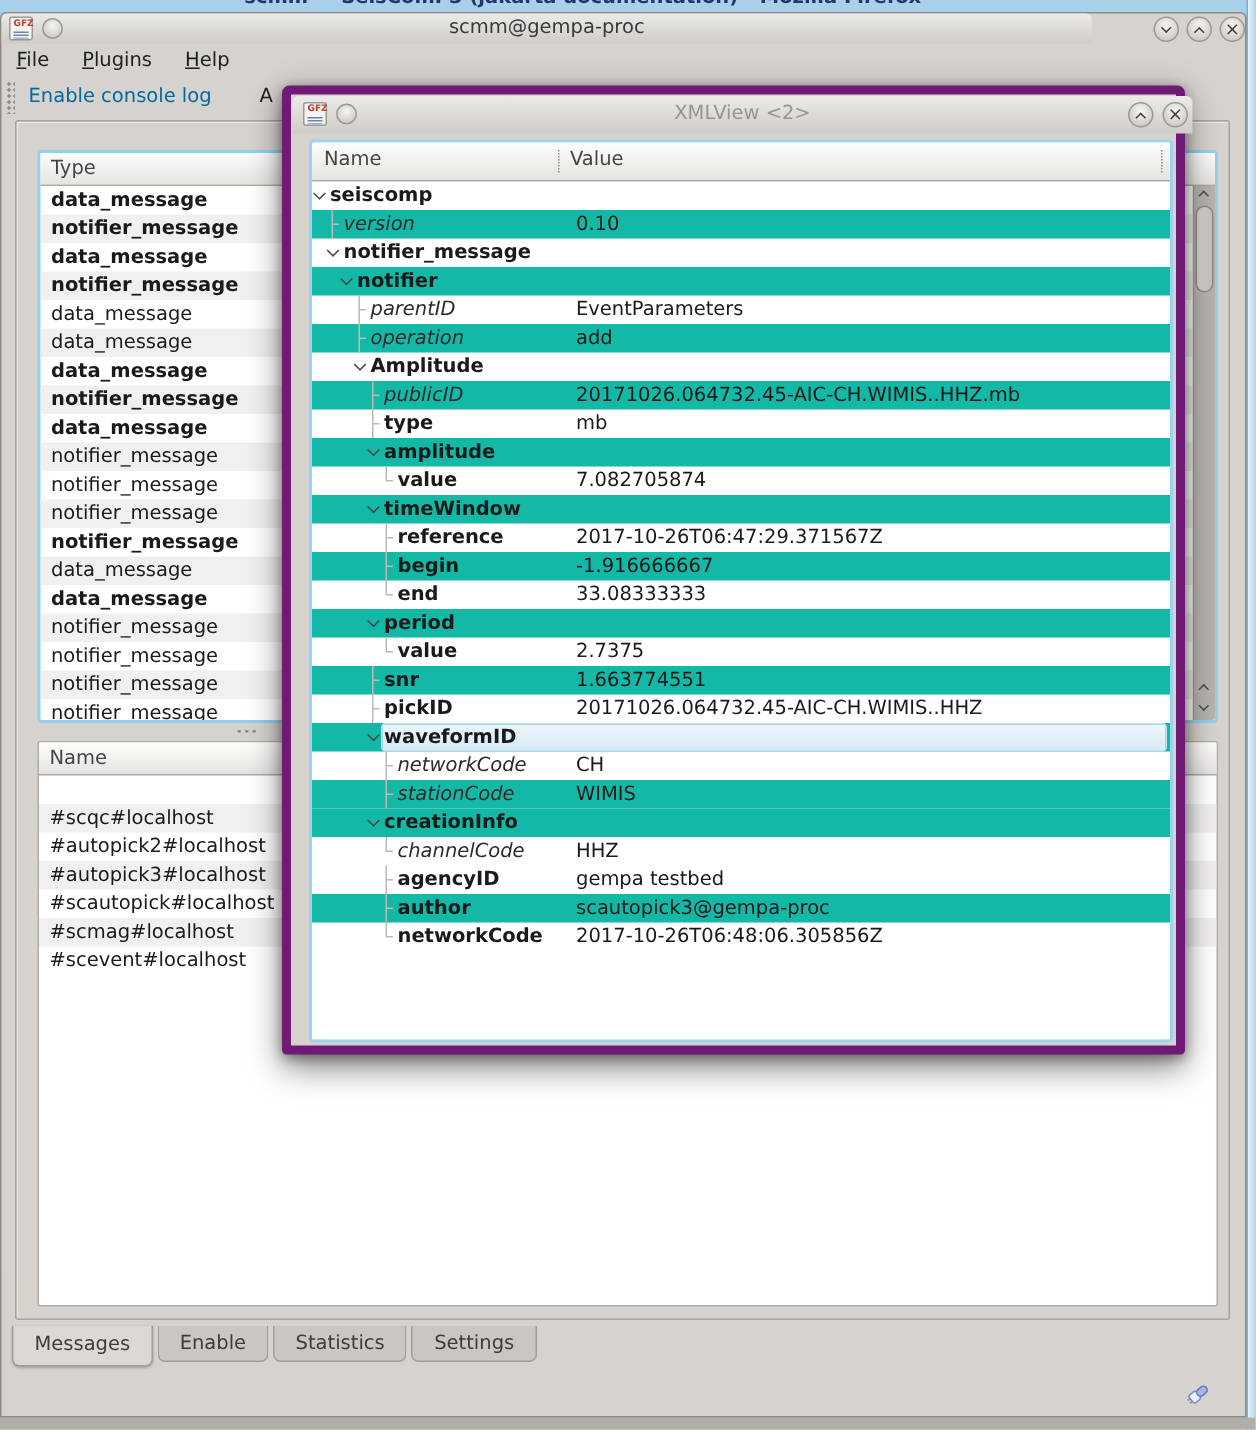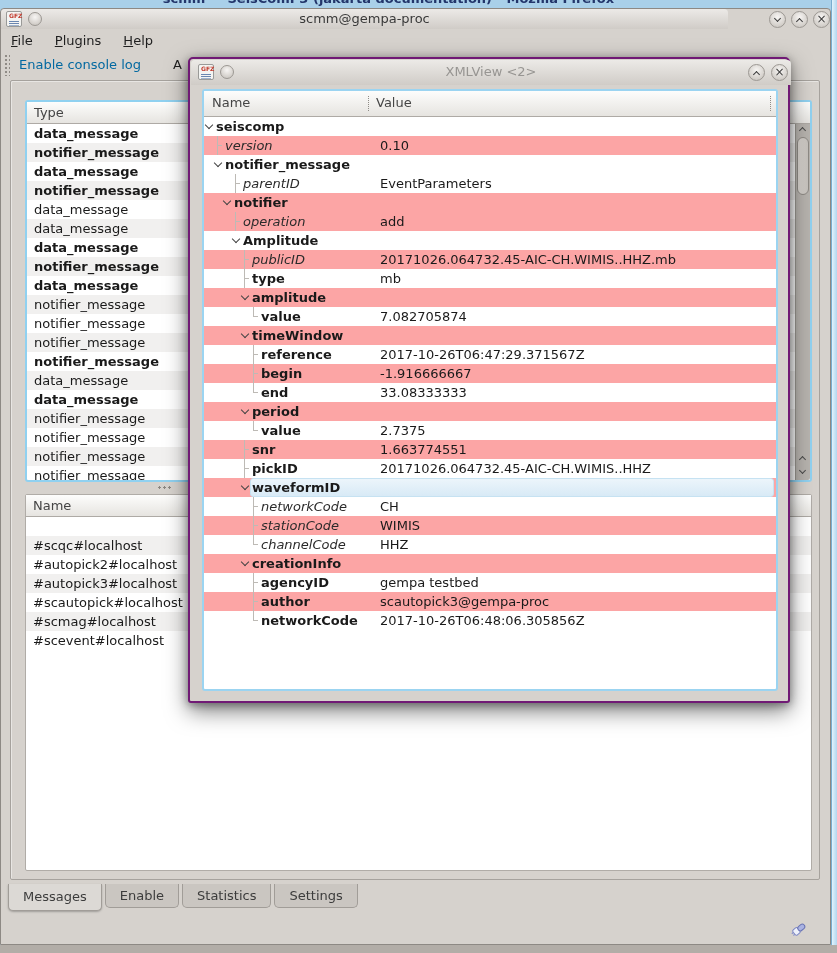--- a/index.html
+++ b/index.html
@@ -68,32 +68,32 @@
 
   
   .tabs { position:absolute; left:8px; top:884px; height:28px; display:flex; align-items:flex-start;justify-content:space-between; }
   .tab { height:24px; line-height:23px; padding:0 14px; background:#cac6c1; border:1px solid #a19d98; border-top:none; border-radius:0 0 5px 5px; margin-right:3px; color:#3c3c3c; }
   .tab.active { height:27px; line-height:26px; background:#dcd9d5; box-shadow:0 1px 2px rgba(0,0,0,.25); }
 
   .statusbar { position:absolute; left:1px; top:912px; width:829px; height:33px; }
   .conn-icon { position:absolute; right:22px; top:8px; width:18px; height:18px; }
 
   
-  .dialog { position:absolute; left:188px; top:57px; width:602px; height:646px; background:#d6d2cd; border:2px solid #701a75; border-radius:5px 5px 3px 3px; box-shadow:0 8px 22px rgba(0,0,0,.5), 0 2px 8px rgba(0,0,0,.35); }
+  .dialog { position:absolute; left:188px; top:57px; width:602px; height:646px; background:#d6d2cd; border:6px solid #701a75; border-radius:5px 5px 3px 3px; box-shadow:0 8px 22px rgba(0,0,0,.5), 0 2px 8px rgba(0,0,0,.35); }
   .dialog .titlebar { top:1px; width:600px; height:25px; }
 
   .tree { position:absolute; left:12px; top:30px; width:576px; height:602px; background:#fff; border:2px solid #9bd4f1; border-radius:3px; overflow:hidden; }
   .tree-header { height:26px; background:linear-gradient(#fdfdfc,#e6e4e0); border-bottom:1px solid #aeaaa5; position:relative; color:#454545; }
   .th-name { position:absolute; left:8px; top:4px; }
   .th-value { position:absolute; left:172px; top:4px; }
   .th-sep { position:absolute; top:5px; height:15px; border-left:1px dotted #8f8b86; }
   #tree-rows { position:absolute; left:0; top:26px; right:0; bottom:0; }
 
   .trow { position:relative; height:19px; display:flex; align-items:stretch; white-space:nowrap; }
-  .trow.talt { background:#fca5a5; }
+  .trow.talt { background:#14b8a6; }
   .trow.hl::before { content:""; position:absolute; left:46px; right:2px; top:0; bottom:0; background:linear-gradient(#ecf5fb,#d8eaf6); border:1px solid #c6e2f2; border-radius:3px; }
   .ind { flex:none; }
   .guide { flex:none; position:relative; width:9px; }
   .guide.garrow::before { content:""; position:absolute; left:1px; top:5px; width:5px; height:5px; border-right:1.4px solid #444; border-bottom:1.4px solid #444; transform:rotate(45deg); }
   .guide.tick::before, .guide.ticklast::before { content:""; position:absolute; left:3px; top:0; height:19px; border-left:1px solid #bdbab5; }
   .guide.ticklast::before { height:10px; }
   .guide.tick::after, .guide.ticklast::after { content:""; position:absolute; left:4px; top:9px; width:4px; border-top:1px solid #bdbab5; }
   .tname { position:relative; line-height:19px; margin-left:2px; }
   .tname.element { font-weight:bold; }
   .tname.attr { font-style:italic; color:#2b2b2b; }
@@ -247,30 +247,30 @@
             <div class="ind" style="width: 10px;"></div>
             <div class="guide tick"></div>
             <div class="tname attr">version</div>
             <div class="tvalue">0.10</div>
           </div>
           <div class="trow">
             <div class="ind" style="width: 10px;"></div>
             <div class="guide garrow"></div>
             <div class="tname element">notifier_message</div>
           </div>
+          <div class="trow talt">
+            <div class="ind" style="width: 19px;"></div>
+            <div class="guide garrow"></div>
+            <div class="tname element">notifier</div>
+          </div>
           <div class="trow">
             <div class="ind" style="width: 28px;"></div>
             <div class="guide tick"></div>
             <div class="tname attr">parentID</div>
             <div class="tvalue">EventParameters</div>
-          </div>
-          <div class="trow talt">
-            <div class="ind" style="width: 19px;"></div>
-            <div class="guide garrow"></div>
-            <div class="tname element">notifier</div>
           </div>
           <div class="trow talt">
             <div class="ind" style="width: 28px;"></div>
             <div class="guide tick"></div>
             <div class="tname attr">operation</div>
             <div class="tvalue">add</div>
           </div>
           <div class="trow">
             <div class="ind" style="width: 28px;"></div>
             <div class="guide garrow"></div>
@@ -355,31 +355,31 @@
             <div class="guide tick"></div>
             <div class="tname attr">networkCode</div>
             <div class="tvalue">CH</div>
           </div>
           <div class="trow talt">
             <div class="ind" style="width: 46px;"></div>
             <div class="guide tick"></div>
             <div class="tname attr">stationCode</div>
             <div class="tvalue">WIMIS</div>
           </div>
+          <div class="trow talt">
+            <div class="ind" style="width: 37px;"></div>
+            <div class="guide garrow"></div>
+            <div class="tname element">creationInfo</div>
+          </div>
           <div class="trow">
             <div class="ind" style="width: 46px;"></div>
             <div class="guide ticklast"></div>
             <div class="tname attr">channelCode</div>
             <div class="tvalue">HHZ</div>
           </div>
-          <div class="trow talt">
-            <div class="ind" style="width: 37px;"></div>
-            <div class="guide garrow"></div>
-            <div class="tname element">creationInfo</div>
-          </div>
           <div class="trow">
             <div class="ind" style="width: 46px;"></div>
             <div class="guide tick"></div>
             <div class="tname element">agencyID</div>
             <div class="tvalue">gempa testbed</div>
           </div>
           <div class="trow talt">
             <div class="ind" style="width: 46px;"></div>
             <div class="guide tick"></div>
             <div class="tname element">author</div>

